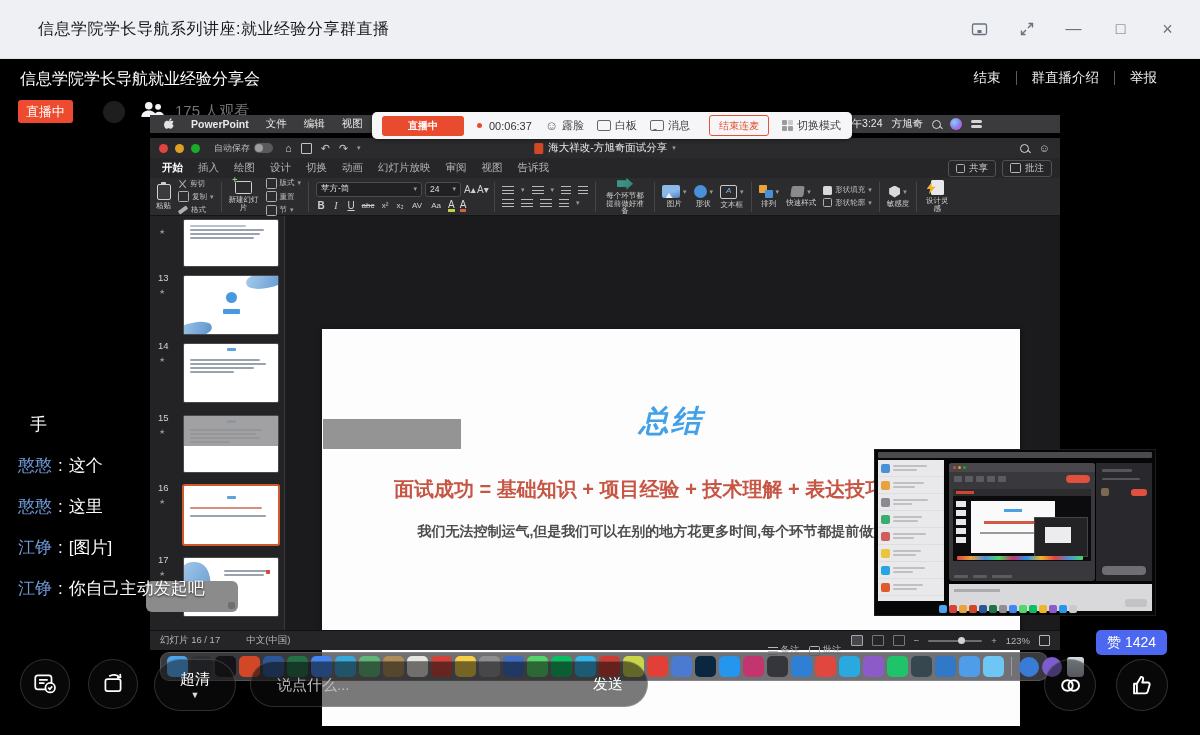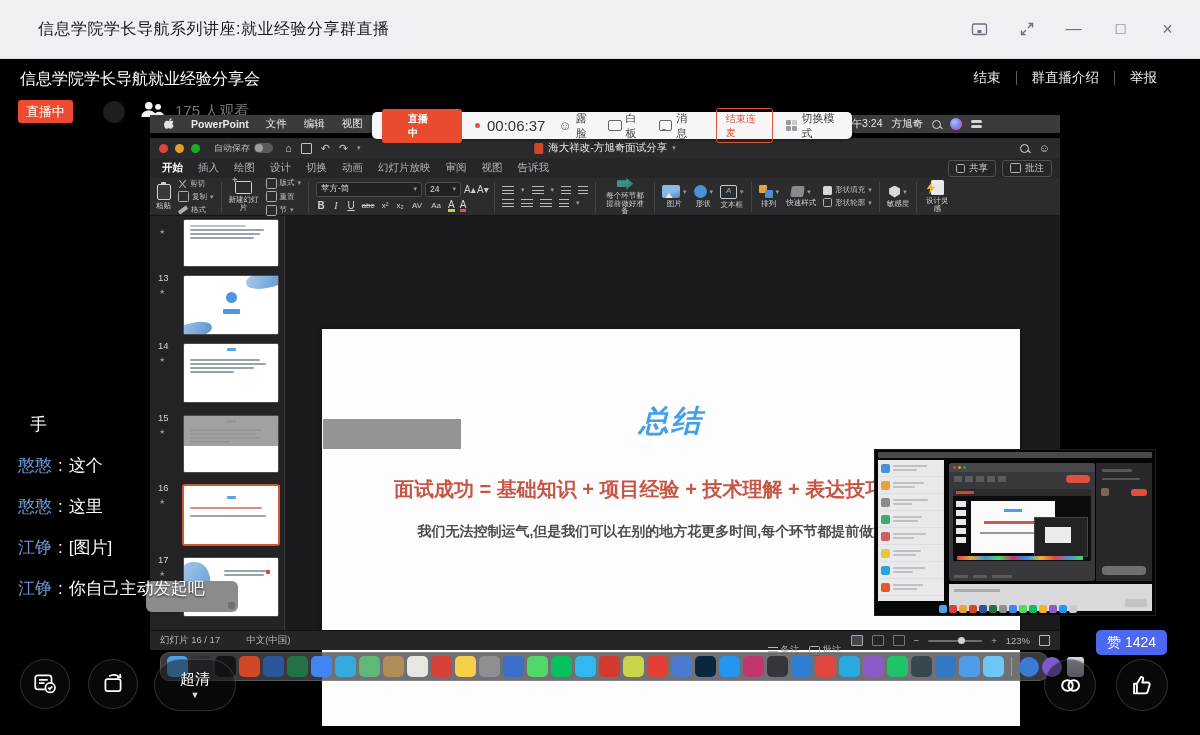--- a/index.html
+++ b/index.html
@@ -38,21 +38,21 @@
   .mag::after{content:"";position:absolute;width:4px;height:1.4px;background:#d6d6d6;transform:rotate(45deg);right:-3px;bottom:-1px;}
   .siri{width:12px;height:12px;border-radius:50%;background:radial-gradient(circle at 35% 35%,#7fd3f7,#9a6ee8 60%,#e86ea8);}
   .cc-icon{display:flex;flex-direction:column;gap:2px;}
   .cc-icon i{width:11px;height:3px;border-radius:2px;background:#d6d6d6;display:block;}
 
   
   .flo{left:372px;top:112px;width:460px;height:27px;background:#f6f6f8;border-radius:5px;
        box-shadow:0 1px 4px rgba(0,0,0,.45);display:flex;align-items:center;z-index:3;padding:0 10px;gap:13px;}
   .flo-live{background:#e84b2e;color:#fff;font-size:10px;font-weight:bold;border-radius:3px;padding:3px 26px;}
   .flo-dot{width:5px;height:5px;border-radius:50%;background:#e84b2e;}
-  .flo-time{font-size:15px;color:#333;margin-left:-6px;}
+  .flo-time{font-size:11px;color:#333;margin-left:-6px;}
   .flo-item{display:flex;align-items:center;gap:4px;font-size:11px;color:#3c3c3c;}
   .flo-face{font-size:13px;color:#555;line-height:11px;}
   .flo-board{width:12px;height:9px;border:1.3px solid #666;border-radius:2px;}
   .flo-msg{width:12px;height:9px;border:1.3px solid #666;border-radius:2px;position:relative;}
   .flo-msg::after{content:"";position:absolute;left:2px;bottom:-3px;border:2.5px solid transparent;border-top-color:#666;}
   .flo-end{border:1px solid #e05438;color:#e05438;font-size:10px;border-radius:3px;padding:2.5px 9px;margin-left:6px;}
   .flo-grid{width:11px;height:11px;display:grid;grid-template-columns:5px 5px;grid-gap:1px;}
   .flo-grid i{background:#9a9aa0;border-radius:1px;}
   .flo-grid i:nth-child(2){background:#c9c9cf;}
 
@@ -848,20 +848,24 @@
     <svg width="26" height="26" viewBox="0 0 24 24" fill="none" stroke="#fff" stroke-width="1.6">
       <rect x="5" y="7.5" width="14" height="11" rx="2"></rect>
         <path d="M8.5 4.8c3-2.1 7.2-1.6 9.3.8"></path>
         <path d="M18.6 2.6l.3 3.2-3.2.3"></path>
     </svg>
   </div>
   <div class="abs quality">
     <span>超清</span>
     <span class="caret">▼</span>
   </div>
+  <div class="abs inputbar">
+    <input type="text" placeholder="说点什么..." style="">
+    <button class="send-btn">发送</button>
+  </div>
   <div class="abs like-badge">赞 1424</div>
   <div class="abs cbtn" style="left:1044px;top:659px;width:52px;height:52px;">
     <svg width="27" height="27" viewBox="0 0 24 24" fill="none" stroke="#fff" stroke-width="1.7">
       <circle cx="9.3" cy="12" r="4.7"></circle>
         <circle cx="14.9" cy="12" r="4.7"></circle>
     </svg>
   </div>
   <div class="abs cbtn" style="left:1116px;top:659px;width:52px;height:52px;">
     <svg width="27" height="27" viewBox="0 0 24 24" fill="none" stroke="#fff" stroke-width="1.7" stroke-linejoin="round">
       <path d="M7 10.5V19H4.5v-8.5H7zM7 10.5l3.6-6.1c1-.25 2 .4 2 1.6 0 1-.5 2.4-.8 3.4h5.1c1 0 1.75.95 1.45 1.95l-1.7 6C16.4 18.2 15.7 19 14.7 19H7"></path>

